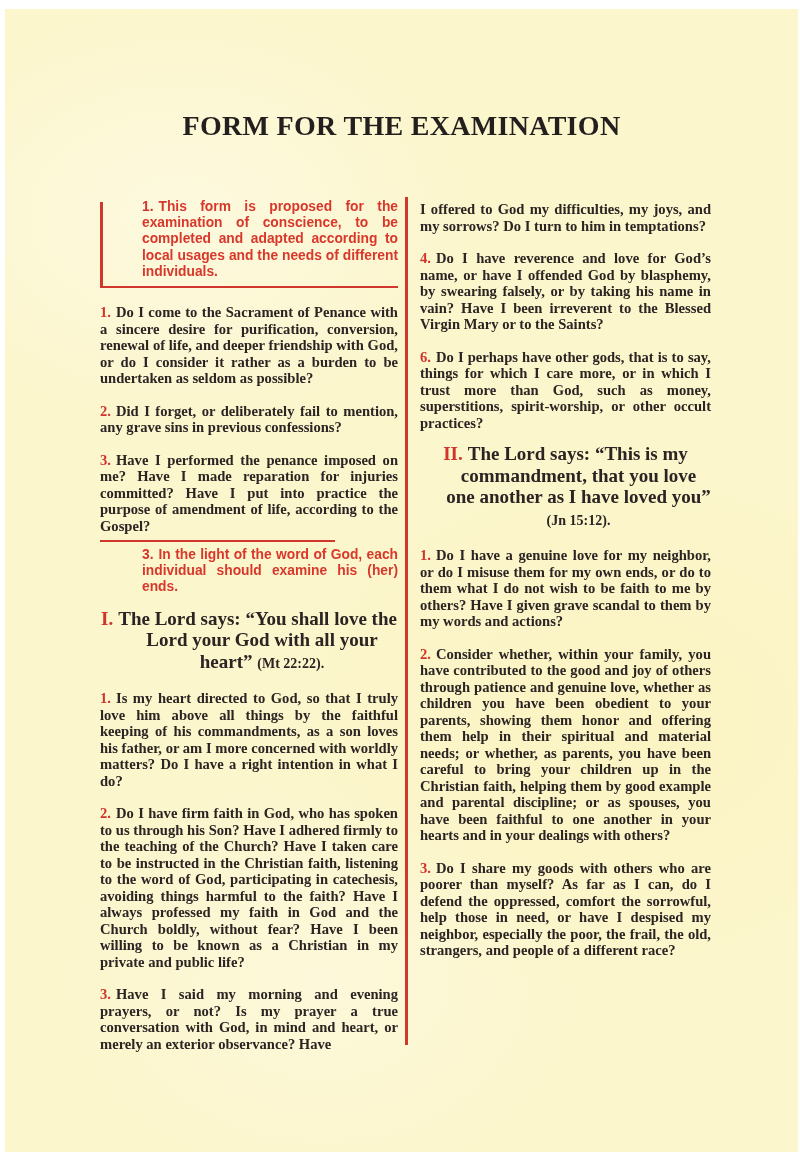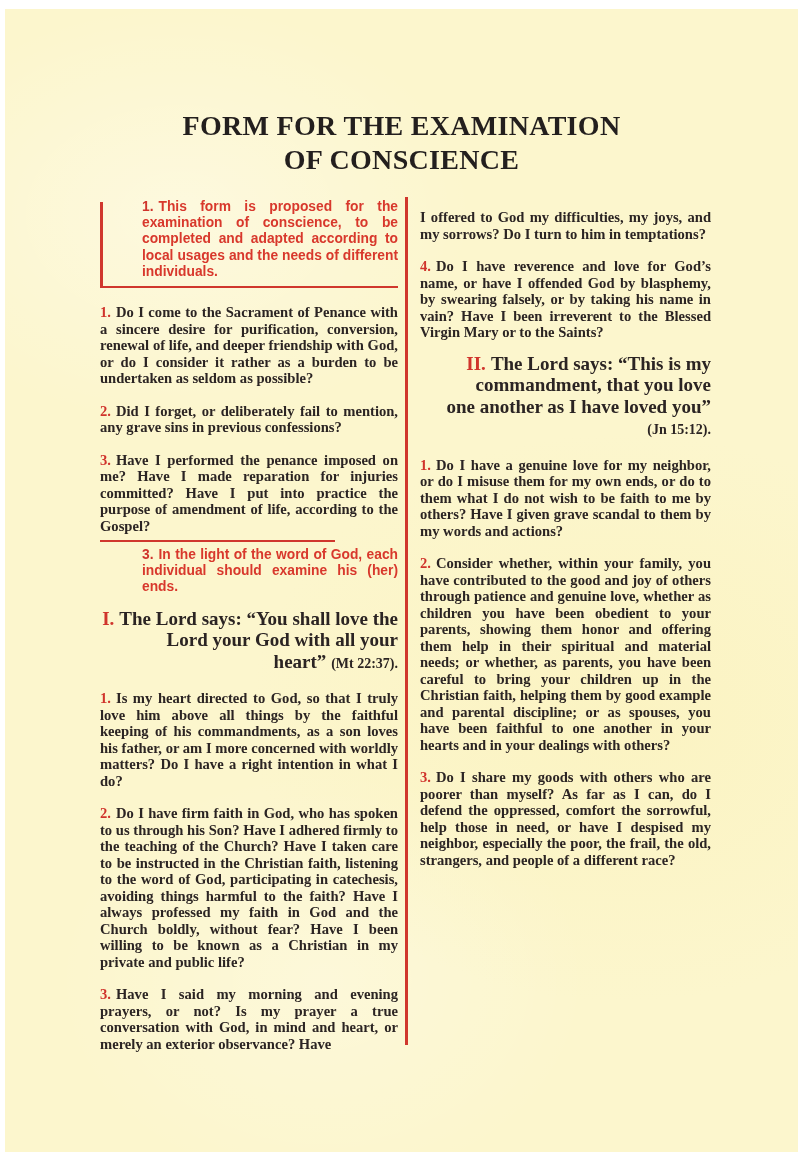--- a/index.html
+++ b/index.html
@@ -14,25 +14,25 @@
           radial-gradient(ellipse 380px 300px at 40% 85%, rgba(255,255,255,0.25), rgba(255,255,255,0) 70%);}
   .ttl{color:#231f1e;font-weight:bold;font-size:28px;line-height:34px;text-align:center;letter-spacing:0.3px;}
   #title-wrap{position:absolute;left:0;top:100px;width:100%;}
   .col{position:absolute;color:#2b2423;font-weight:bold;font-size:14.6px;line-height:16.5px;
        text-align:justify;hyphens:auto;-webkit-hyphens:auto;}
   #col-left{left:95px;top:190px;width:298px;}
   #col-right{left:415px;top:192px;width:291px;}
   #divider{position:absolute;left:400px;top:188px;width:3px;height:848px;background:#d0372d;}
   p{margin:0;}
   .item{margin-top:16px;}
-  .continuation{margin-top:8px;}
+  .continuation{margin-top:0;}
   .note{margin-top:5px;color:#d8382c;font-family:"Liberation Sans", sans-serif;
         font-size:13.8px;line-height:16.2px;font-weight:bold;padding-left:42px;}
   .heading{margin-top:12px;font-size:19px;line-height:21.5px;padding-left:26px;text-indent:-26px;
-           text-align:right;}
+           text-align:center;}
   .heading .cite{font-size:14px;}
   .num{color:#d0342c;padding-right:5px;}
   .rule{height:2px;background:#d0372d;margin:6px 0 1px 0;border:none;}
   .rule-short{width:79%;}
   .intro-group{position:relative;}
   .intro-group .bar{position:absolute;left:0;top:3px;bottom:1px;width:3px;background:#d0372d;}
   .intro-group .note:first-child{margin-top:0;}
   
   .edge{position:absolute;background:#ffffff;}
   #edge-top{left:0;top:0;width:800px;height:9px;}
@@ -41,50 +41,50 @@
   #edge-right{left:798px;top:0;width:2px;height:1166px;}
 </style>
 </head>
 <body>
 
 <div id="stage">
   <div id="page">
 
     <div id="title-wrap">
       <div class="ttl">FORM FOR THE EXAMINATION</div>
-      <div class="ttl">OF CONSCIENCE</div>
     </div>
 
     <div id="col-left" class="col">
       <div class="intro-group">
         <div class="bar"></div>
         <div id="intro-notes">
             <p class="note"><span class="num">1.</span><span>This form is proposed for the examination of conscience, to be completed and adapted according to local usages and the needs of different individuals.</span></p>
             <div class="rule"></div>
           </div>
       </div>
       <div id="left-blocks">
           <p class="item"><span class="num">1.</span><span>Do I come to the Sacrament of Penance with a sincere desire for purification, conversion, renewal of life, and deeper friendship with God, or do I consider it rather as a burden to be undertaken as seldom as possible?</span></p>
           <p class="item"><span class="num">2.</span><span>Did I forget, or deliberately fail to mention, any grave sins in previous confessions?</span></p>
           <p class="item"><span class="num">3.</span><span>Have I performed the penance imposed on me? Have I made reparation for injuries committed? Have I put into practice the purpose of amendment of life, according to the Gospel?</span></p>
           <div class="rule rule-short"></div>
           <p class="note"><span class="num">3.</span><span>In the light of the word of God, each individual should examine his (her) ends.</span></p>
-          <p class="heading"><span class="num">I.</span><span>The Lord says: “You shall love the Lord your God with all your heart”</span> <span class="cite">(Mt 22:37).</span></p>
+          <p class="heading"><span class="num">I.</span><span>The Lord says: “You shall love the Lord your God with all your heart”</span> <span class="cite">(Mt 22:22).</span></p>
           <p class="item"><span class="num">1.</span><span>Is my heart directed to God, so that I truly love him above all things by the faithful keeping of his commandments, as a son loves his father, or am I more concerned with worldly matters? Do I have a right intention in what I do?</span></p>
           <p class="item"><span class="num">2.</span><span>Do I have firm faith in God, who has spoken to us through his Son? Have I adhered firmly to the teaching of the Church? Have I taken care to be instructed in the Christian faith, listening to the word of God, participating in catechesis, avoiding things harmful to the faith? Have I always professed my faith in God and the Church boldly, without fear? Have I been willing to be known as a Christian in my private and public life?</span></p>
           <p class="item"><span class="num">3.</span><span>Have I said my morning and evening prayers, or not? Is my prayer a true conversation with God, in mind and heart, or merely an exterior observance? Have</span></p>
         </div>
     </div>
 
     <div id="divider"></div>
 
     <div id="col-right" class="col">
       <div id="right-blocks">
           <p class="continuation"><span>I offered to God my difficulties, my joys, and my sorrows? Do I turn to him in temptations?</span></p>
           <p class="item"><span class="num">4.</span><span>Do I have reverence and love for God’s name, or have I offended God by blasphemy, by swearing falsely, or by taking his name in vain? Have I been irreverent to the Blessed Virgin Mary or to the Saints?</span></p>
+          <p class="item"><span class="num">6.</span><span>Do I perhaps have other gods, that is to say, things for which I care more, or in which I trust more than God, such as money, superstitions, spirit-worship, or other occult practices?</span></p>
           <p class="heading"><span class="num">II.</span><span>The Lord says: “This is my commandment, that you love one another as I have loved you”</span> <span class="cite">(Jn 15:12).</span></p>
           <p class="item"><span class="num">1.</span><span>Do I have a genuine love for my neighbor, or do I misuse them for my own ends, or do to them what I do not wish to be faith to me by others? Have I given grave scandal to them by my words and actions?</span></p>
           <p class="item"><span class="num">2.</span><span>Consider whether, within your family, you have contributed to the good and joy of others through patience and genuine love, whether as children you have been obedient to your parents, showing them honor and offering them help in their spiritual and material needs; or whether, as parents, you have been careful to bring your children up in the Christian faith, helping them by good example and parental discipline; or as spouses, you have been faithful to one another in your hearts and in your dealings with others?</span></p>
           <p class="item"><span class="num">3.</span><span>Do I share my goods with others who are poorer than myself? As far as I can, do I defend the oppressed, comfort the sorrowful, help those in need, or have I despised my neighbor, especially the poor, the frail, the old, strangers, and people of a different race?</span></p>
         </div>
     </div>
 
   </div>
 
   <div id="edge-top" class="edge"></div>

